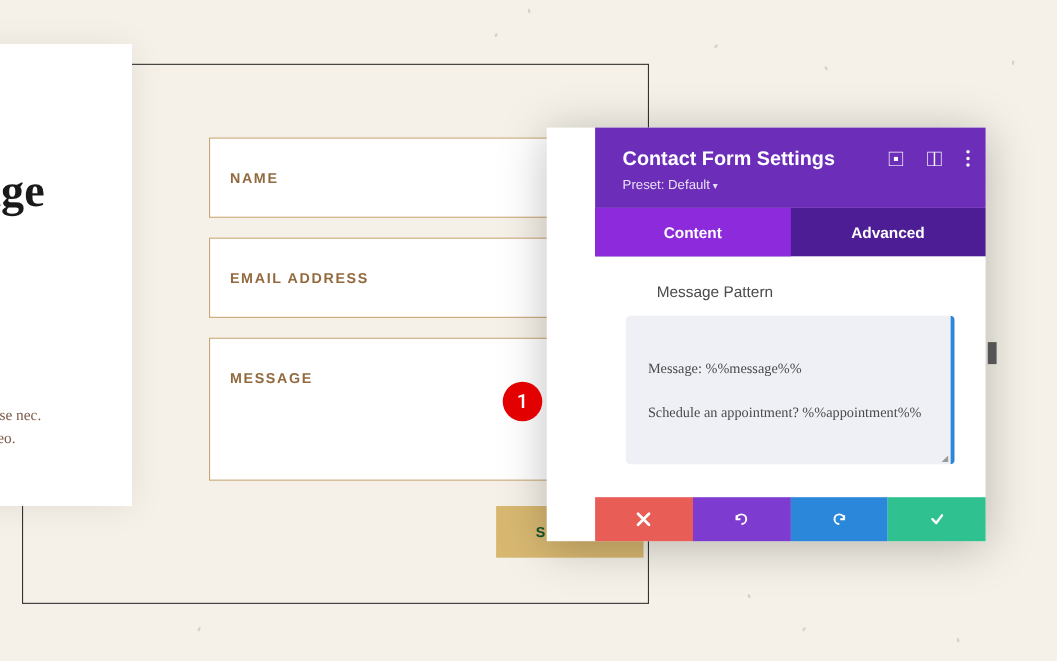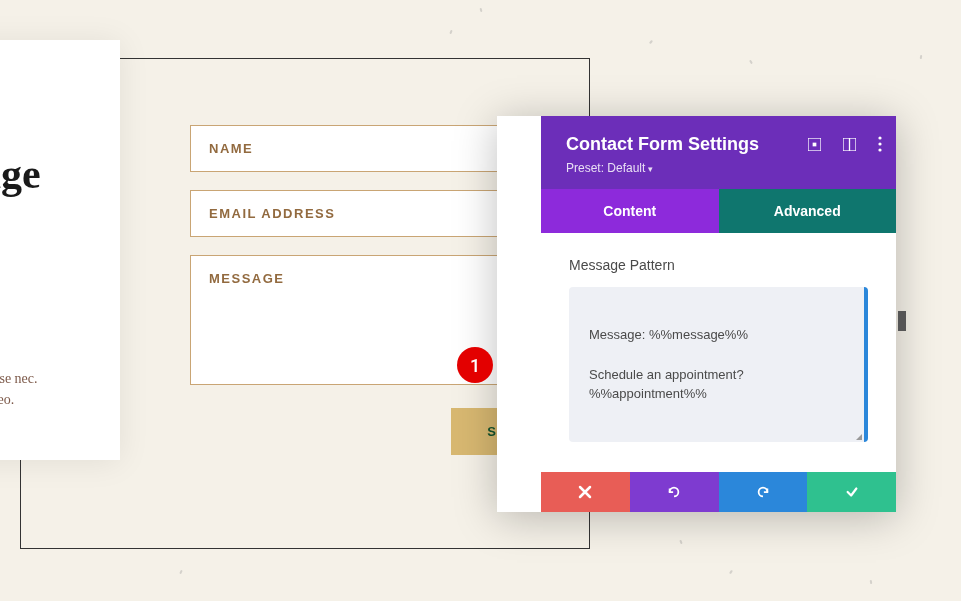--- a/index.html
+++ b/index.html
@@ -59,21 +59,21 @@
     
     .form-inner {
       position: absolute;
       left: 190px;
       top: 125px;
       width: 395px;
     }
     
     .form-field {
       border: 1px solid #c9a574;
-      padding: 15px 18px;
+      padding: 28px 18px;
       font-size: 13px;
       letter-spacing: 1.5px;
       color: #926a3f;
       font-weight: 600;
       margin-bottom: 18px;
       background: #fff;
       font-family: -apple-system, sans-serif;
     }
     .form-field.message {
       height: 130px;
@@ -138,21 +138,21 @@
       height: 13px;
       cursor: pointer;
       fill: #fff;
     }
     .header-icon.dots {
       width: 4px;
       height: 16px;
     }
     
     .panel-tabs {
-      background: #0f766e;
+      background: #4c1d95;
       display: flex;
     }
     .panel-tab {
       padding: 14px 0;
       font-size: 14px;
       font-weight: 600;
       color: #fff;
       cursor: pointer;
       flex: 1;
       text-align: center;
@@ -162,20 +162,21 @@
     }
     
     .panel-body {
       padding: 24px 28px 30px 28px;
       position: relative;
     }
     .body-label {
       font-size: 14px;
       color: #4a4a4a;
       margin-bottom: 14px;
+      margin-left: 28px;
     }
     .pattern-box {
       background: #eef0f5;
       border-radius: 4px;
       padding: 38px 20px 22px 20px;
       font-size: 13px;
       color: #4a4a4a;
       line-height: 1.5;
       position: relative;
       border-right: 4px solid #2b87da;
@@ -184,21 +185,21 @@
     .pattern-box::after {
       content: "";
       position: absolute;
       bottom: 2px;
       right: 2px;
       width: 0;
       height: 0;
       border-bottom: 6px solid #999;
       border-left: 6px solid transparent;
     }
-    .pattern-line { margin-bottom: 20px; }
+    .pattern-line { margin-bottom: 20px; font-family: Liberation Serif, serif; }
     .pattern-line:last-child { margin-bottom: 16px; }
     
     .side-tab {
       position: absolute;
       right: -10px;
       top: 195px;
       width: 8px;
       height: 20px;
       background: #555;
     }

